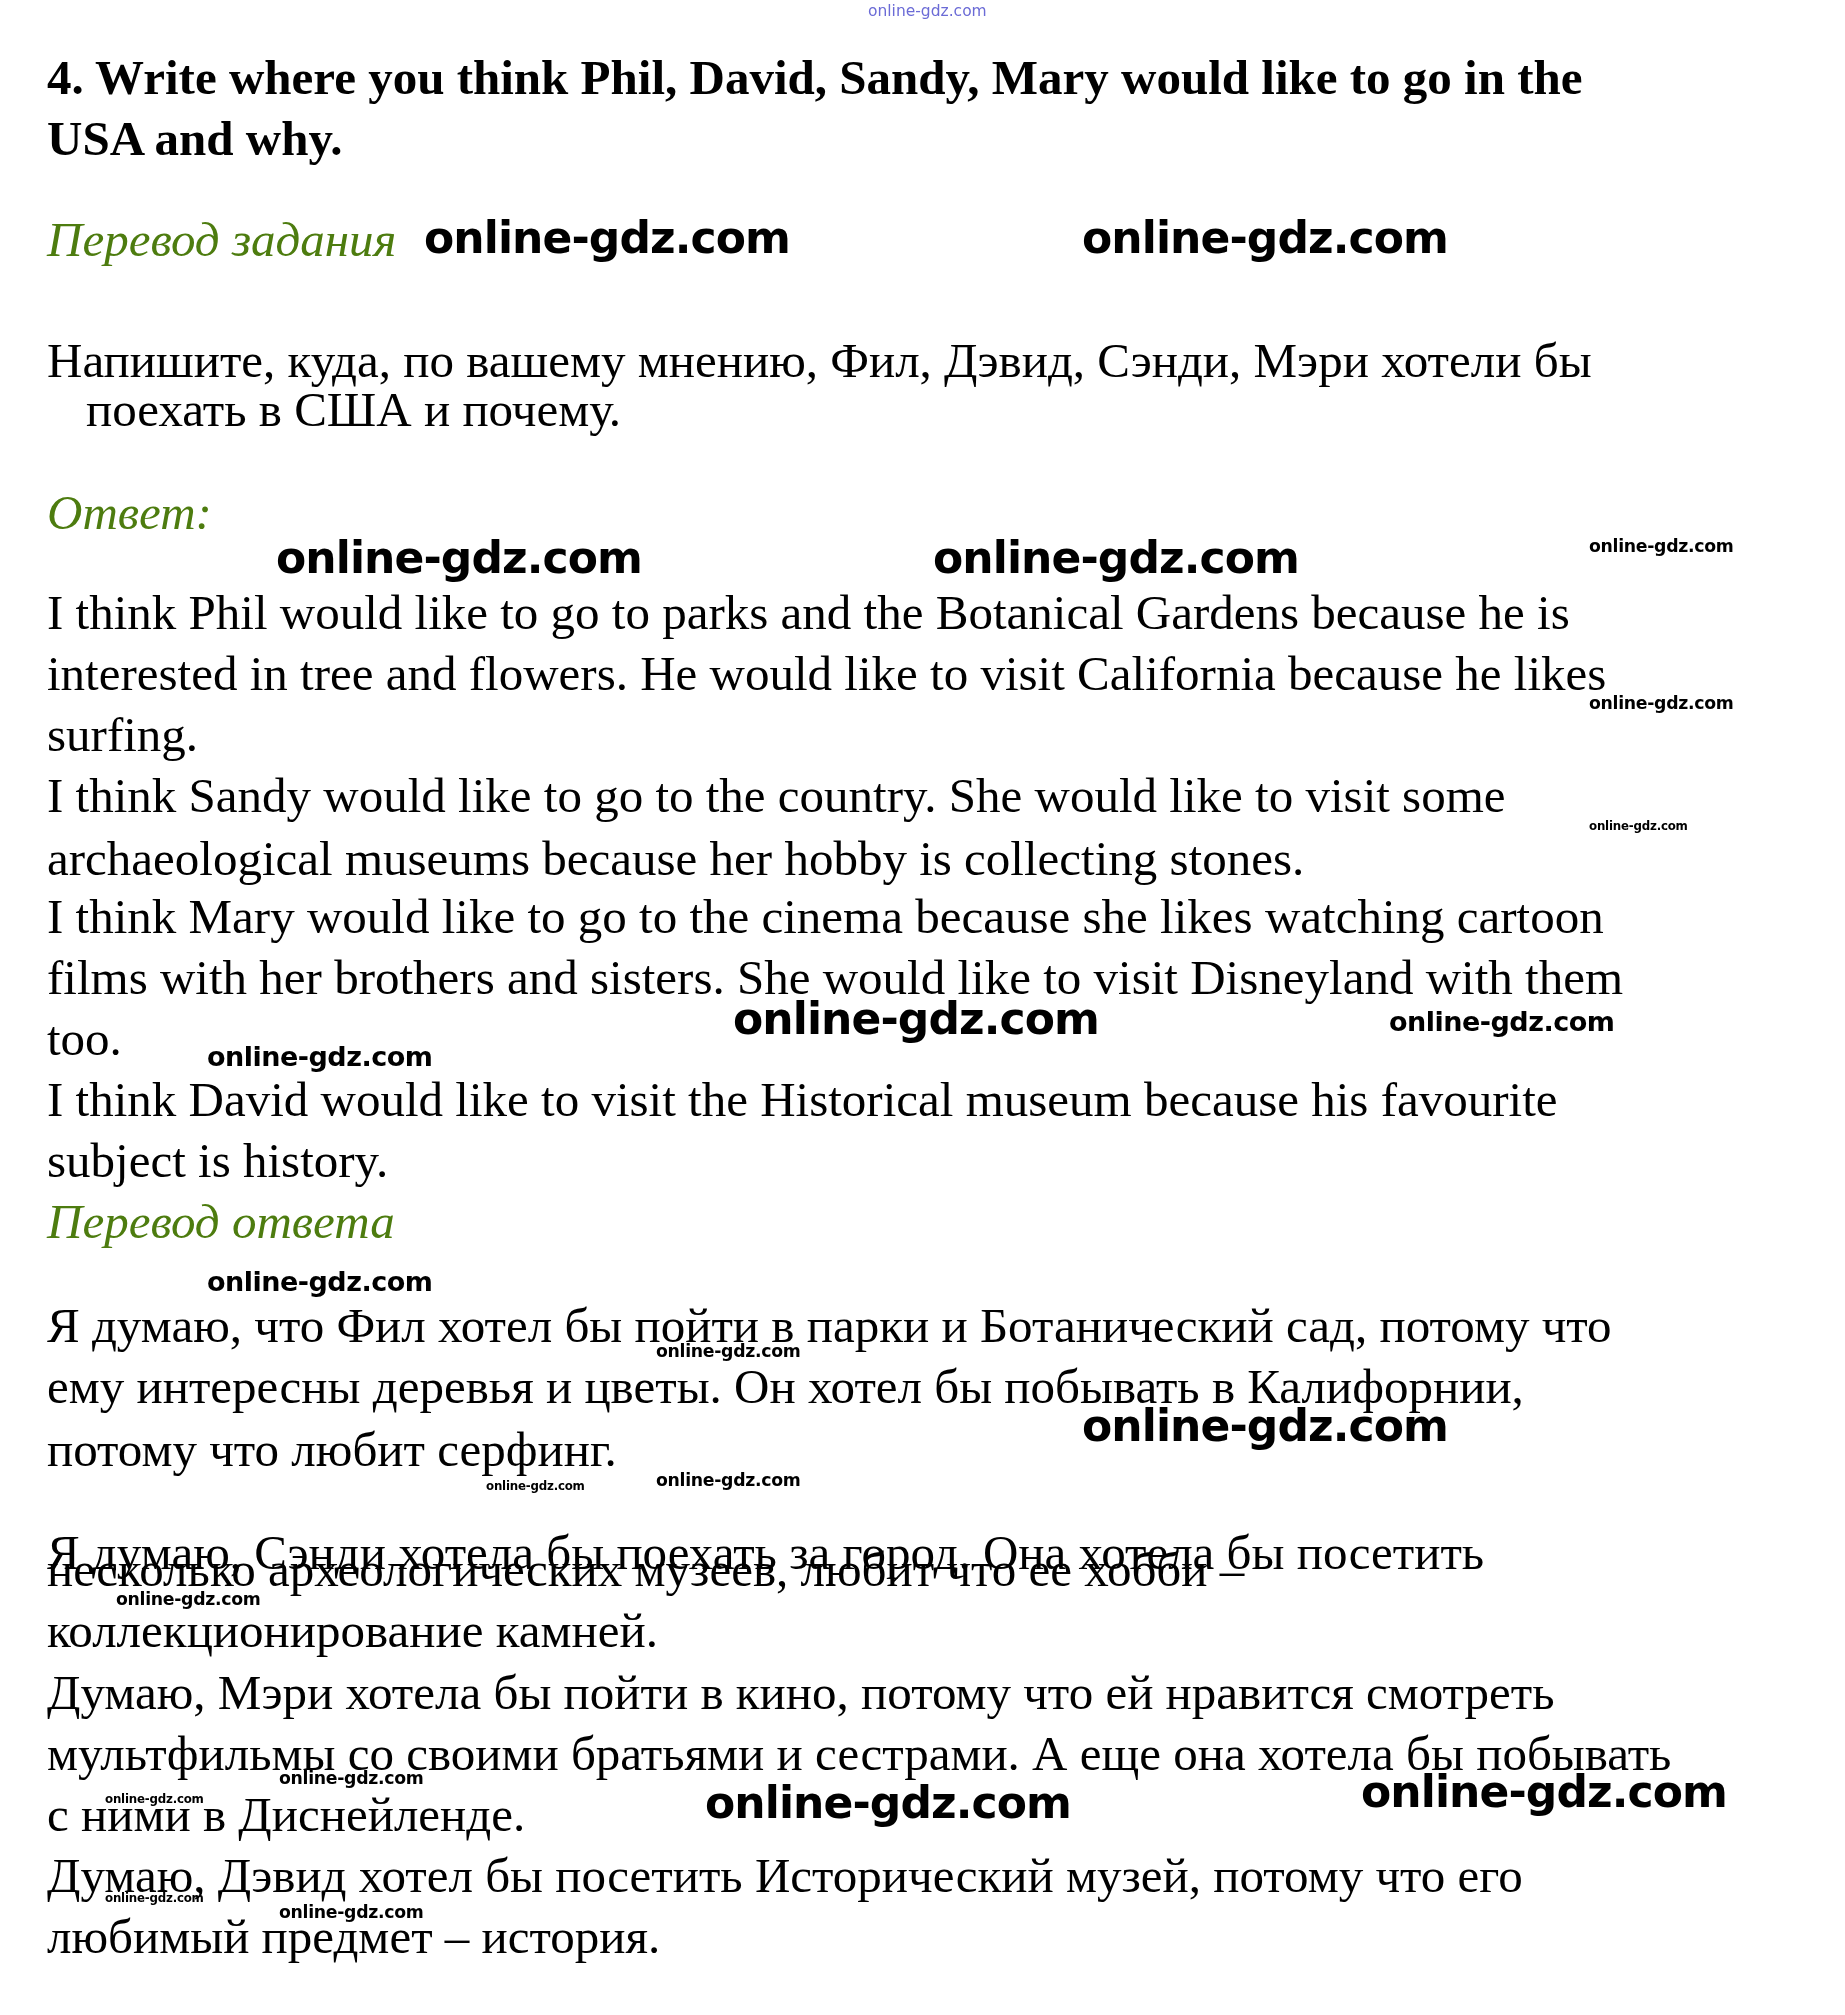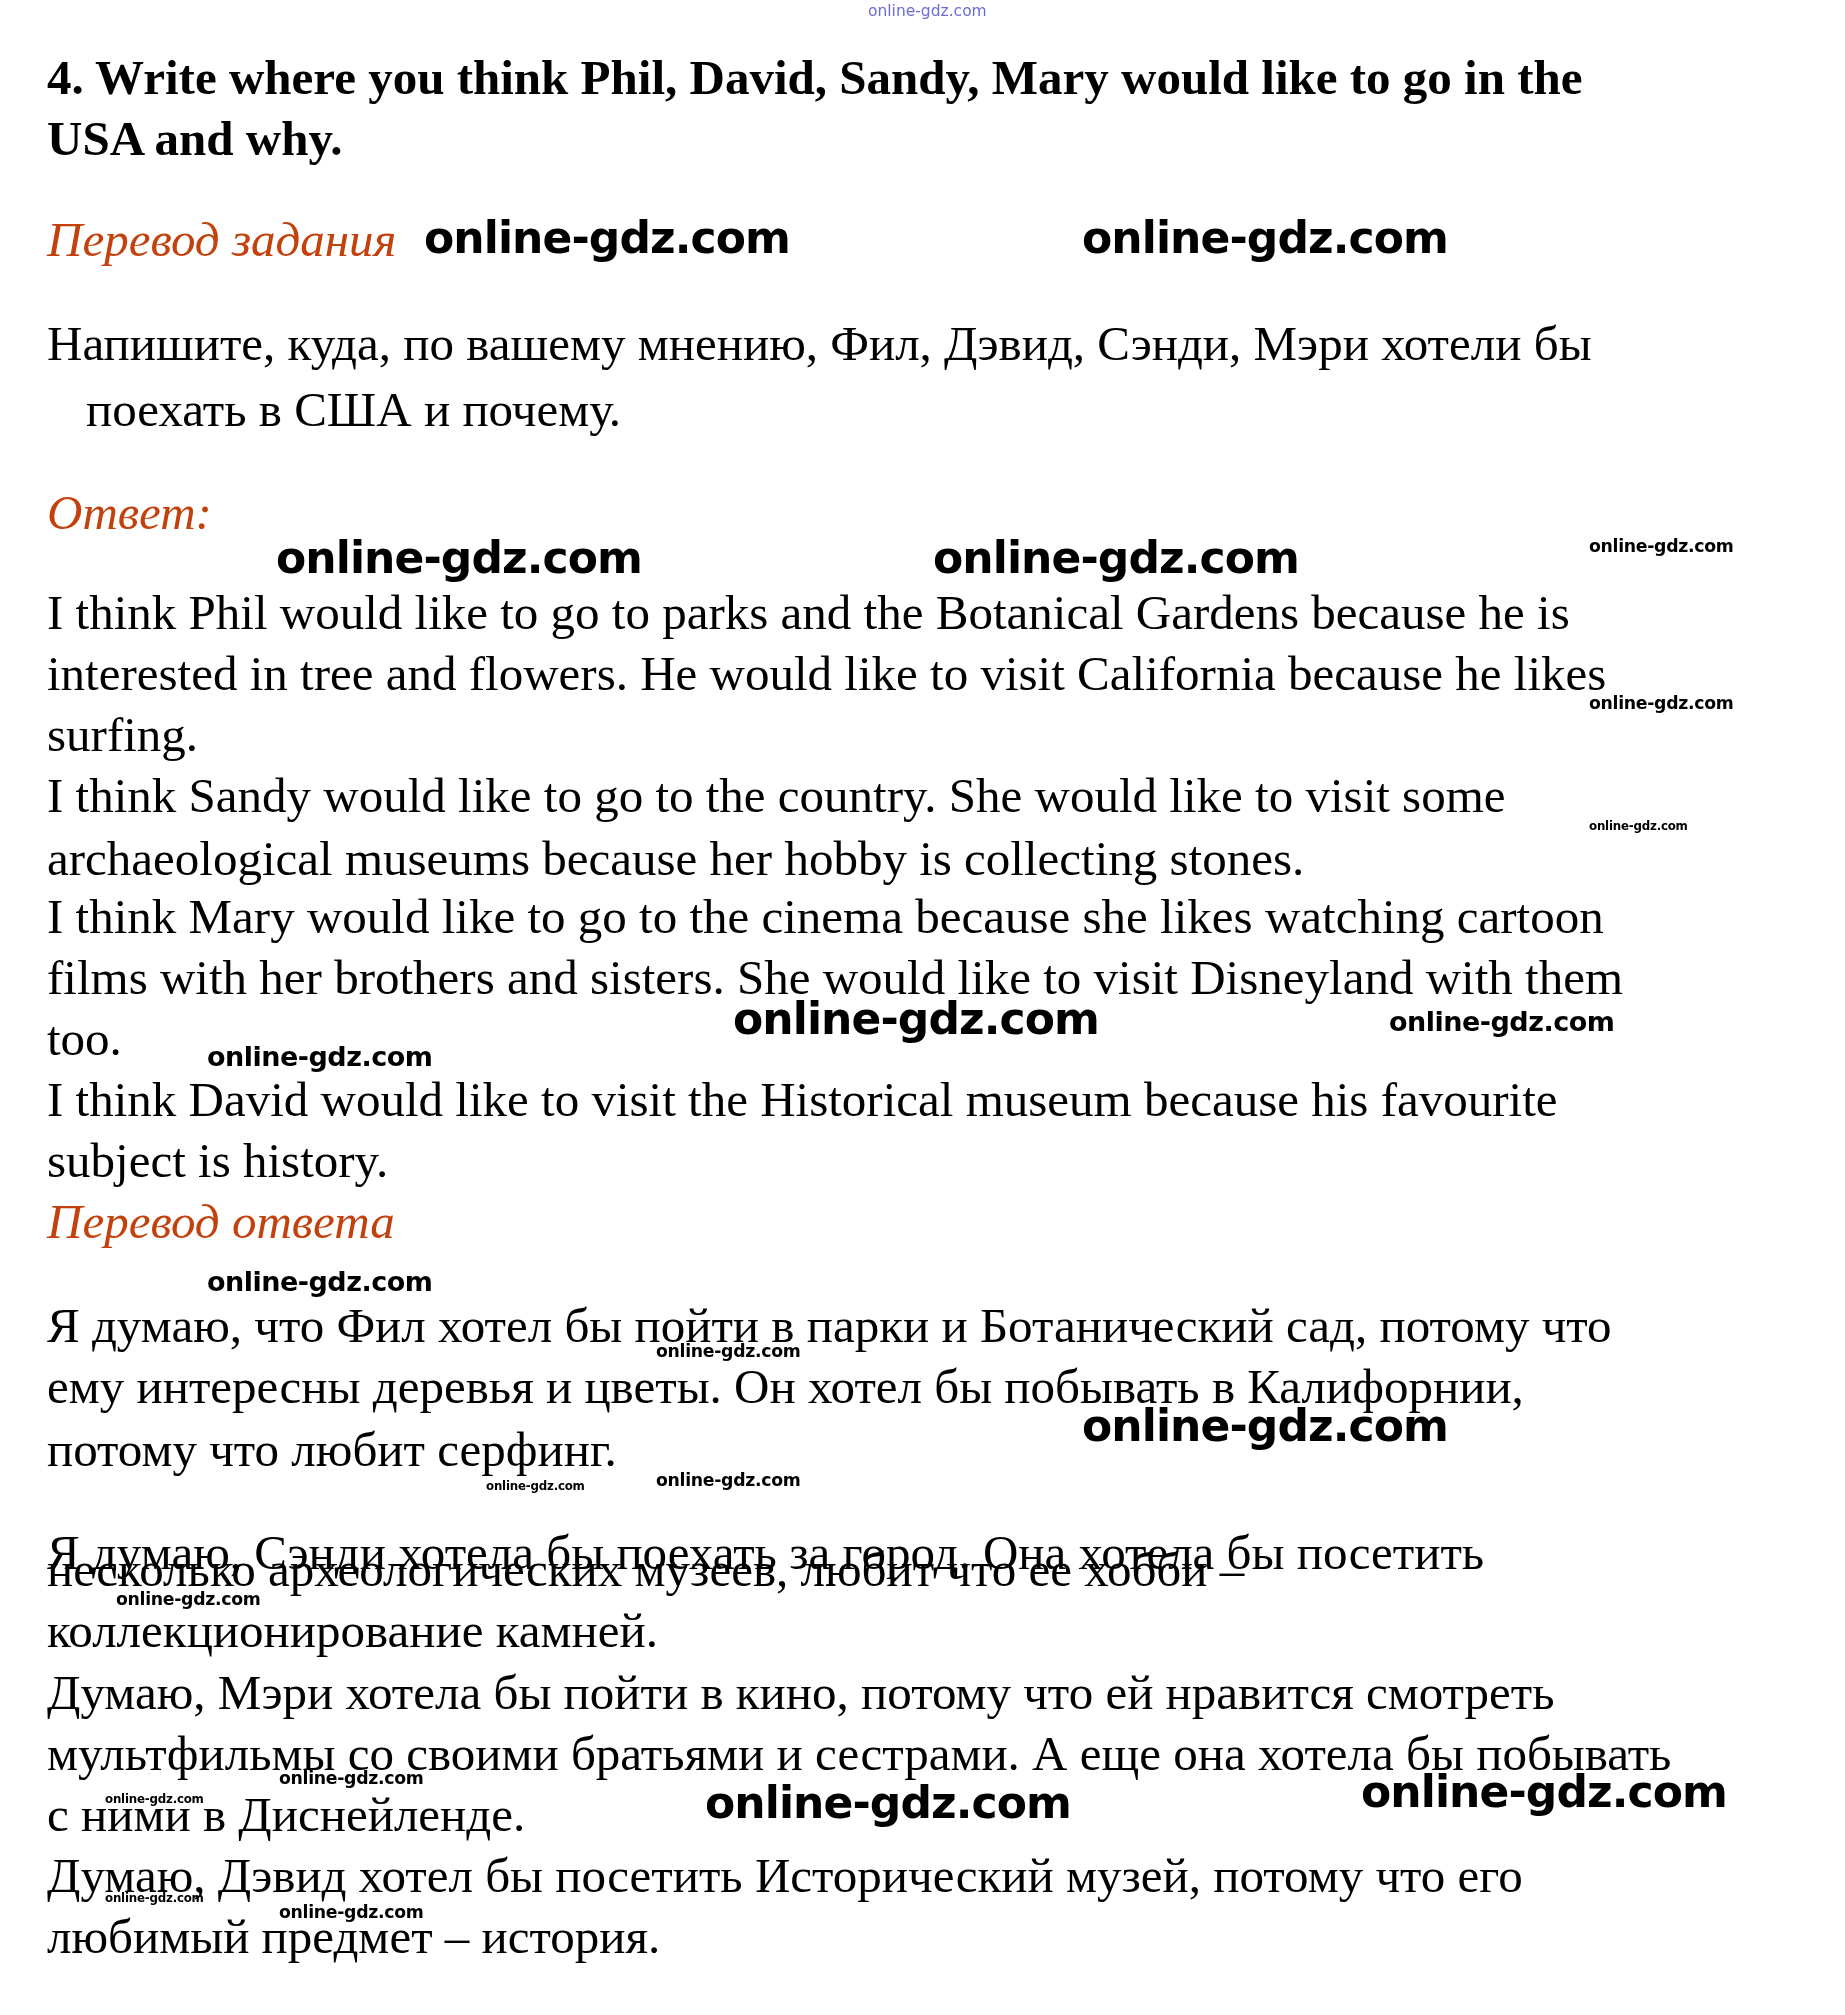--- a/index.html
+++ b/index.html
@@ -1,40 +1,40 @@
 <!DOCTYPE html>
 <html style="font-size:14.5px"><head>
 <meta charset="utf-8">
 <style>
   html, body { margin:0; padding:0; background:#ffffff; }
   body { width:1846px; height:2016px; position:relative; overflow:hidden; }
   .t { position:absolute; left:47px; white-space:nowrap; color:#000; font-family:"Liberation Serif", serif; font-size:49px; line-height:61px; }
   .h { font-weight:bold; font-size:49px; }
-  .it { font-style:italic; color:#c2410c; }
+  .it { font-style:italic; color:#4d7c0f; }
   .wm { position:absolute; white-space:nowrap; font-family:"DejaVu Sans", sans-serif; color:#000; font-weight:600; }
   .wmL { font-size:44px; letter-spacing:-0.9px; }
   .wmM { font-size:27px; letter-spacing:-0.5px; }
   .wmS { font-size:17.3px; letter-spacing:-0.3px; }
   .wmXS { font-size:11.8px; letter-spacing:-0.2px; }
   .wmTop { position:absolute; left:868px; top:1.8px; font-family:"DejaVu Sans", sans-serif; font-size:15.5px; color:#6b6bd6; }
 </style>
 </head>
 <body>
 
 <div class="wmTop">online-gdz.com</div>
 
 <div>
   <div class="t h" style="top:47px;">4. Write where you think Phil, David, Sandy, Mary would like to go in the</div>
   <div class="t h" style="top:108px;">USA and why.</div>
 </div>
 
 <div class="t it" style="top:209px;">Перевод задания</div>
 
 <div>
-  <div class="t" style="top:313px;">Напишите, куда, по вашему мнению, Фил, Дэвид, Сэнди, Мэри хотели бы</div>
+  <div class="t" style="top:330px;">Напишите, куда, по вашему мнению, Фил, Дэвид, Сэнди, Мэри хотели бы</div>
   <div class="t" style="top:379px;margin-left:39px;">поехать в США и почему.</div>
 </div>
 
 <div class="t it" style="top:482px;">Ответ:</div>
 
 <div>
   <div class="t" style="top:582px;">I think Phil would like to go to parks and the Botanical Gardens because he is</div>
   <div class="t" style="top:643px;">interested in tree and flowers. He would like to visit California because he likes</div>
   <div class="t" style="top:704px;">surfing.</div>
   <div class="t" style="top:765px;">I think Sandy would like to go to the country. She would like to visit some</div>

